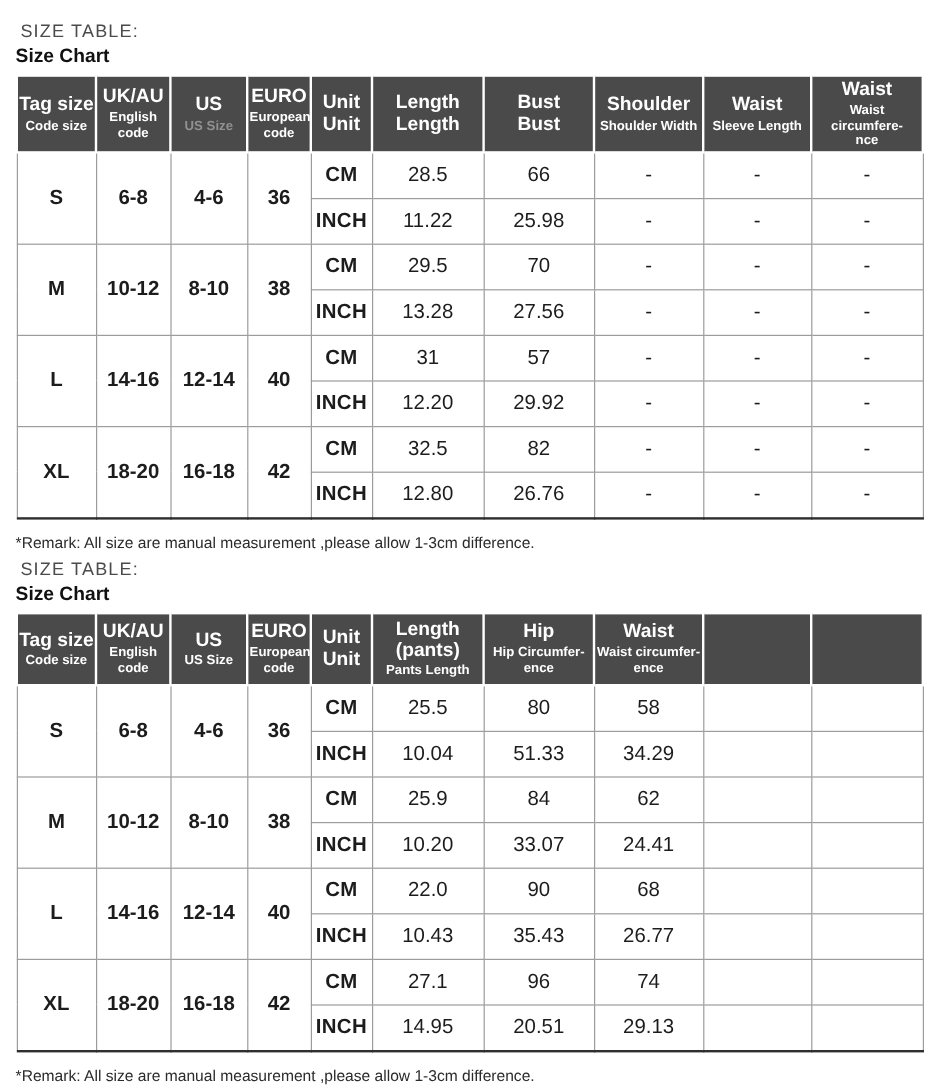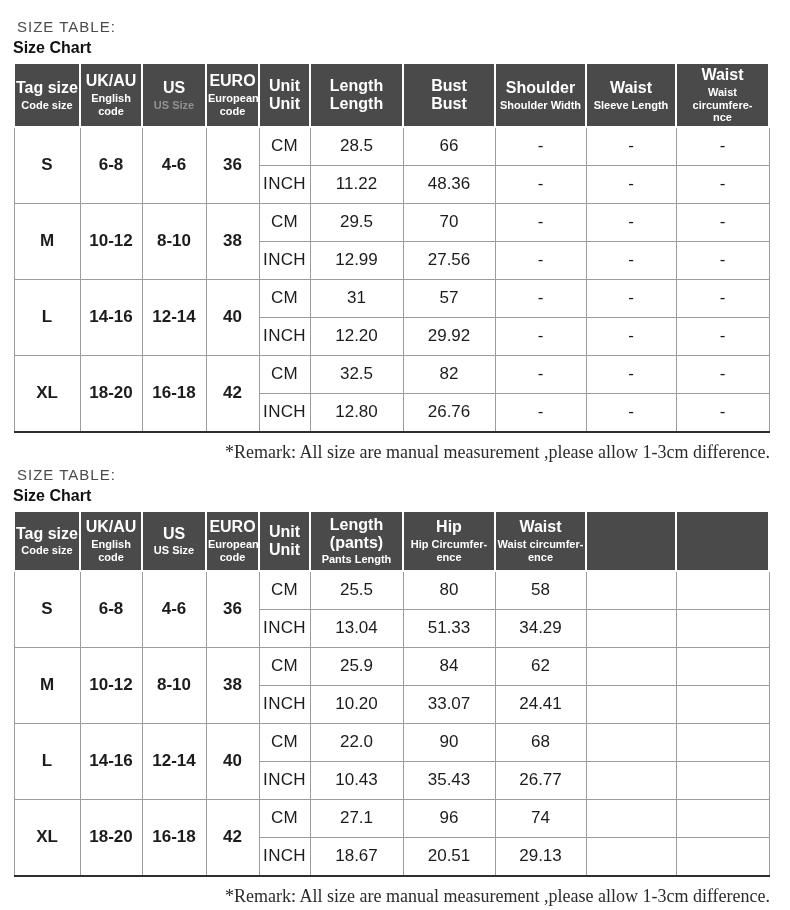--- a/index.html
+++ b/index.html
@@ -45,26 +45,26 @@
   .th-sub-big{font-size:16px;line-height:1.12;font-weight:700;}
   .muted{color:var(--muted-sub);}
   table.size-table td{
     border:1px solid var(--grid);
     text-align:center;vertical-align:middle;
     height:37px;padding:0 2px;
     font-size:17px;color:var(--body-text);
     overflow:hidden;white-space:nowrap;
   }
   td.size-code{font-weight:700;font-size:17px;}
-  td.unit-label{font-weight:400;font-size:13px;letter-spacing:0.3px;}
+  td.unit-label{font-weight:700;font-size:13px;letter-spacing:0.3px;}
   td.value-cell{font-size:17px;font-weight:400;}
   .remark{
-    width:757px;text-align:right;
-    font-size:18px;color:var(--remark);
-    margin:12px 0 6px 0;line-height:15px;font-family:Liberation Serif, serif;
+    width:757px;text-align:left;
+    font-size:13px;color:var(--remark);
+    margin:12px 0 6px 0;line-height:15px;
   }
   section{display:block;}
   section + section{margin-top:6px;}
 </style>
 </head>
 <body>
 
 <div class="canvas">
 
   <section>
@@ -136,40 +136,40 @@
             <td class="unit-label">CM</td>
             <td class="value-cell">28.5</td>
             <td class="value-cell">66</td>
             <td class="value-cell">-</td>
             <td class="value-cell">-</td>
             <td class="value-cell">-</td>
           </tr>
           <tr>
             <td class="unit-label">INCH</td>
             <td class="value-cell">11.22</td>
-            <td class="value-cell">48.36</td>
+            <td class="value-cell">25.98</td>
             <td class="value-cell">-</td>
             <td class="value-cell">-</td>
             <td class="value-cell">-</td>
           </tr>
           <tr>
             <td class="size-code" rowspan="2">M</td>
             <td class="size-code" rowspan="2">10-12</td>
             <td class="size-code" rowspan="2">8-10</td>
             <td class="size-code" rowspan="2">38</td>
             <td class="unit-label">CM</td>
             <td class="value-cell">29.5</td>
             <td class="value-cell">70</td>
             <td class="value-cell">-</td>
             <td class="value-cell">-</td>
             <td class="value-cell">-</td>
           </tr>
           <tr>
             <td class="unit-label">INCH</td>
-            <td class="value-cell">12.99</td>
+            <td class="value-cell">13.28</td>
             <td class="value-cell">27.56</td>
             <td class="value-cell">-</td>
             <td class="value-cell">-</td>
             <td class="value-cell">-</td>
           </tr>
           <tr>
             <td class="size-code" rowspan="2">L</td>
             <td class="size-code" rowspan="2">14-16</td>
             <td class="size-code" rowspan="2">12-14</td>
             <td class="size-code" rowspan="2">40</td>
@@ -275,21 +275,21 @@
             <td class="size-code" rowspan="2">36</td>
             <td class="unit-label">CM</td>
             <td class="value-cell">25.5</td>
             <td class="value-cell">80</td>
             <td class="value-cell">58</td>
             <td class="value-cell"></td>
             <td class="value-cell"></td>
           </tr>
           <tr>
             <td class="unit-label">INCH</td>
-            <td class="value-cell">13.04</td>
+            <td class="value-cell">10.04</td>
             <td class="value-cell">51.33</td>
             <td class="value-cell">34.29</td>
             <td class="value-cell"></td>
             <td class="value-cell"></td>
           </tr>
           <tr>
             <td class="size-code" rowspan="2">M</td>
             <td class="size-code" rowspan="2">10-12</td>
             <td class="size-code" rowspan="2">8-10</td>
             <td class="size-code" rowspan="2">38</td>
@@ -335,21 +335,21 @@
             <td class="size-code" rowspan="2">42</td>
             <td class="unit-label">CM</td>
             <td class="value-cell">27.1</td>
             <td class="value-cell">96</td>
             <td class="value-cell">74</td>
             <td class="value-cell"></td>
             <td class="value-cell"></td>
           </tr>
           <tr>
             <td class="unit-label">INCH</td>
-            <td class="value-cell">18.67</td>
+            <td class="value-cell">14.95</td>
             <td class="value-cell">20.51</td>
             <td class="value-cell">29.13</td>
             <td class="value-cell"></td>
             <td class="value-cell"></td>
           </tr>
         </tbody>
     </table>
     <div class="remark">*Remark: All size are manual measurement ,please allow 1-3cm difference.</div>
   </section>
 

